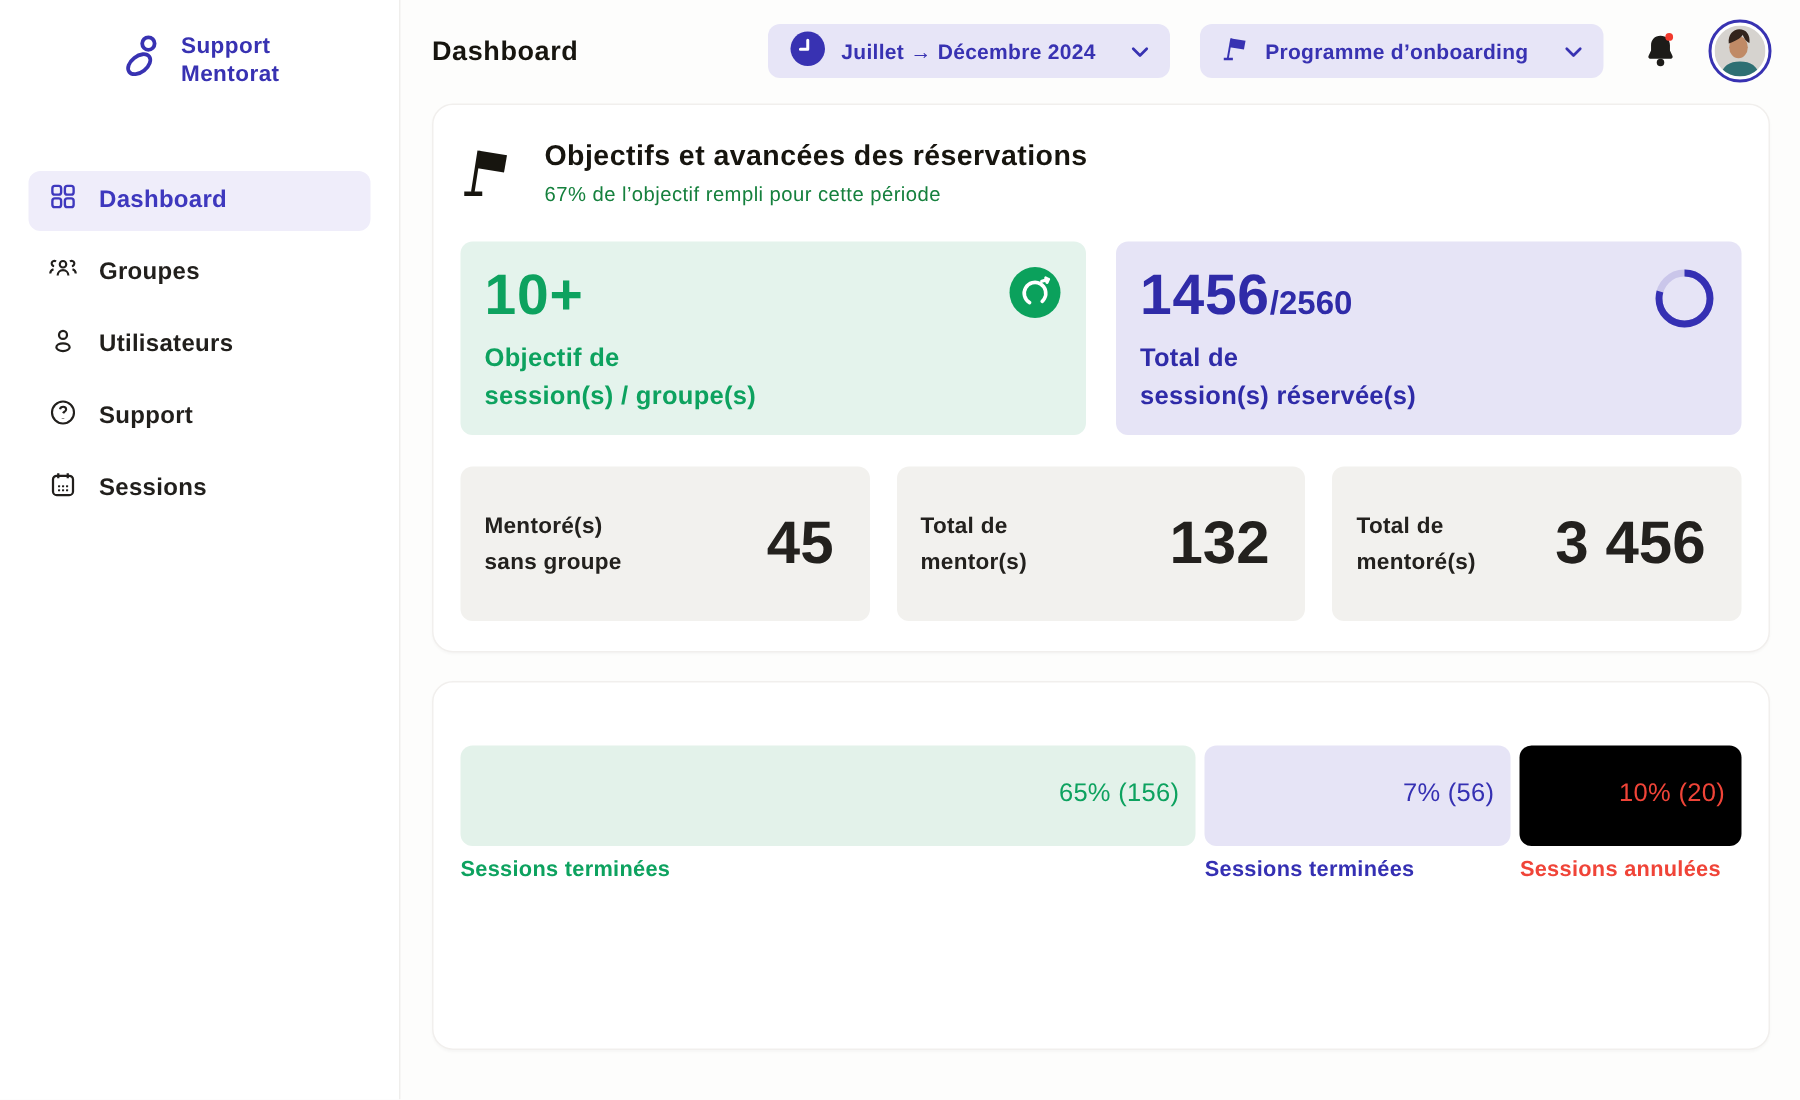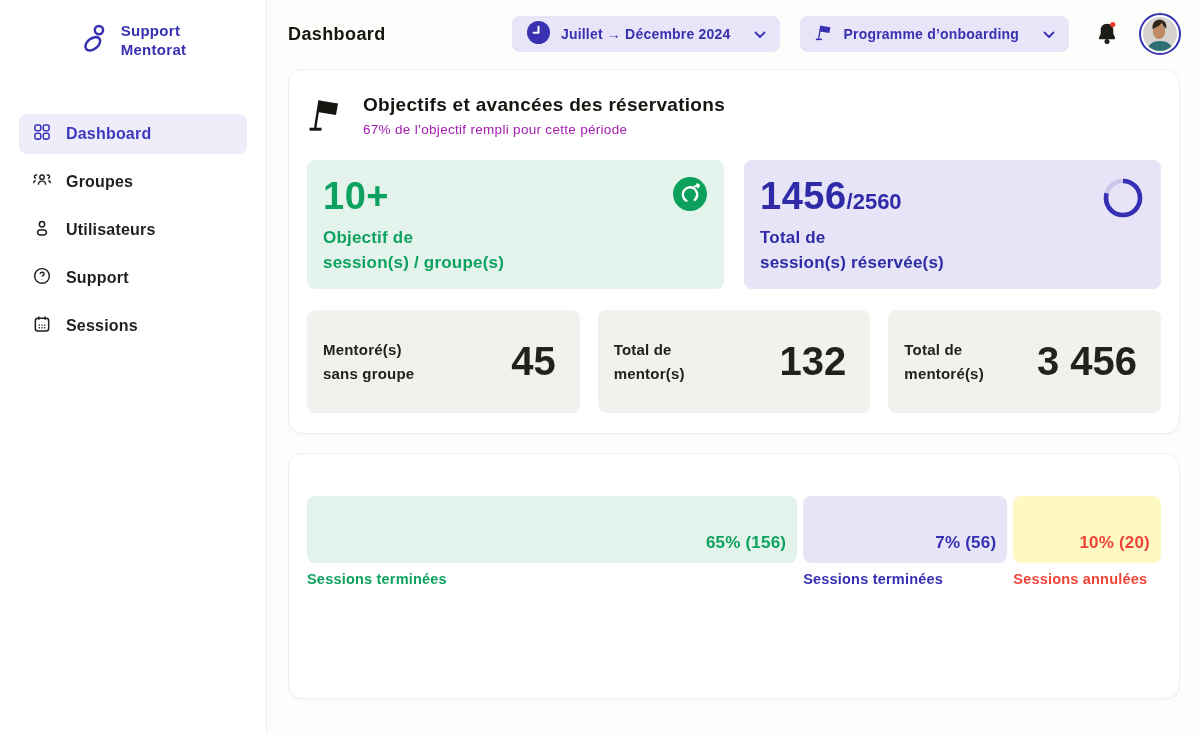--- a/index.html
+++ b/index.html
@@ -32,41 +32,41 @@
   .avatar-ring { width:42px; height:42px; border-radius:50%; border:2px solid #3832b2; padding:2px; background:#fff; cursor:pointer; }
   .avatar-ring svg { border-radius:50%; display:block; }
 
   
   .content { padding:1px 20px 0 21px; }
   .card { background:#fff; border:1px solid #f1efed; border-radius:14px; box-shadow:0 1px 2px rgba(40,40,40,.03); padding:24px 18px 20px; }
   .card + .card { margin-top:19px; }
   .card-head { display:flex; gap:20px; margin-bottom:22px; }
   .card-head .flag { flex:0 0 36px; margin-top:2px; }
   .card-title { font-size:19px; font-weight:700; letter-spacing:.3px; color:#17150f; }
-  .card-sub { font-size:13.5px; color:#a21caf; margin-top:6px; letter-spacing:.3px; }
+  .card-sub { font-size:13.5px; color:#15803d; margin-top:6px; letter-spacing:.3px; }
 
   .big-row { display:flex; gap:20px;border-radius:24px; }
   .big-tile { flex:1; height:129px; border-radius:8px; padding:15px 16px; position:relative; }
   .tile-green { background:#e4f3ec; }
   .tile-purple { background:#e6e4f6; }
   .tile-value { font-size:38px; font-weight:700; letter-spacing:.5px; }
   .tile-green .tile-value, .tile-green .tile-label { color:#0da25f; }
   .tile-purple .tile-value, .tile-purple .tile-label { color:#2f2ba8; }
   .tile-target { font-size:22px; font-weight:700; }
   .tile-label { font-size:17px; font-weight:600; line-height:1.45; margin-top:8px; letter-spacing:.2px; }
   .tile-corner { position:absolute; top:16px; right:16px; }
 
   .stat-row { display:flex; gap:18px; margin-top:21px; }
   .stat-card { flex:1; height:103px; background:#f2f1ee; border-radius:8px; display:flex; align-items:center; justify-content:space-between; padding:0 24px 0 16px; }
   .stat-label { font-size:15px; font-weight:600; line-height:1.55; color:#23211e; letter-spacing:.2px; }
   .stat-value { font-size:40px; font-weight:700; color:#23211e; letter-spacing:0; }
 
   .seg-row { display:flex; gap:6px; margin-top:18px; }
   .segment { height:67px; border-radius:8px; position:relative; }
-  .seg-pct { position:absolute; right:11px; bottom:10px; font-size:17px; font-weight:700; letter-spacing:.2px;text-align:center; }
+  .seg-pct { position:absolute; right:11px; bottom:25px; font-size:17px; font-weight:400; letter-spacing:.2px;text-align:center; }
   .seg-label { font-size:14.5px; font-weight:700; text-align:left; margin-top:8px; padding-right:2px; letter-spacing:.2px; }
   .status-card { height:246px; }
 </style>
 </head>
 <body>
 
 <aside class="sidebar">
   <div class="logo">
     <span>
       <svg width="32" height="32" viewBox="0 0 24 24" fill="none">
@@ -281,21 +281,21 @@
           </div>
           <div class="seg-label" style="color: rgb(13, 162, 95);">Sessions terminées</div>
         </div>
         <div style="width: 23.9%;">
           <div class="segment" style="background: rgb(230, 228, 246);">
             <span class="seg-pct" style="color: rgb(53, 48, 179);">7% (56)</span>
           </div>
           <div class="seg-label" style="color: rgb(53, 48, 179);">Sessions terminées</div>
         </div>
         <div style="width: 17.3%;">
-          <div class="segment" style="background: #fef9c3;">
+          <div class="segment" style="background: #000000;">
             <span class="seg-pct" style="color: rgb(240, 68, 56);">10% (20)</span>
           </div>
           <div class="seg-label" style="color: rgb(240, 68, 56);">Sessions annulées</div>
         </div>
       </div>
     </section>
 
   </div>
 </main>
 

